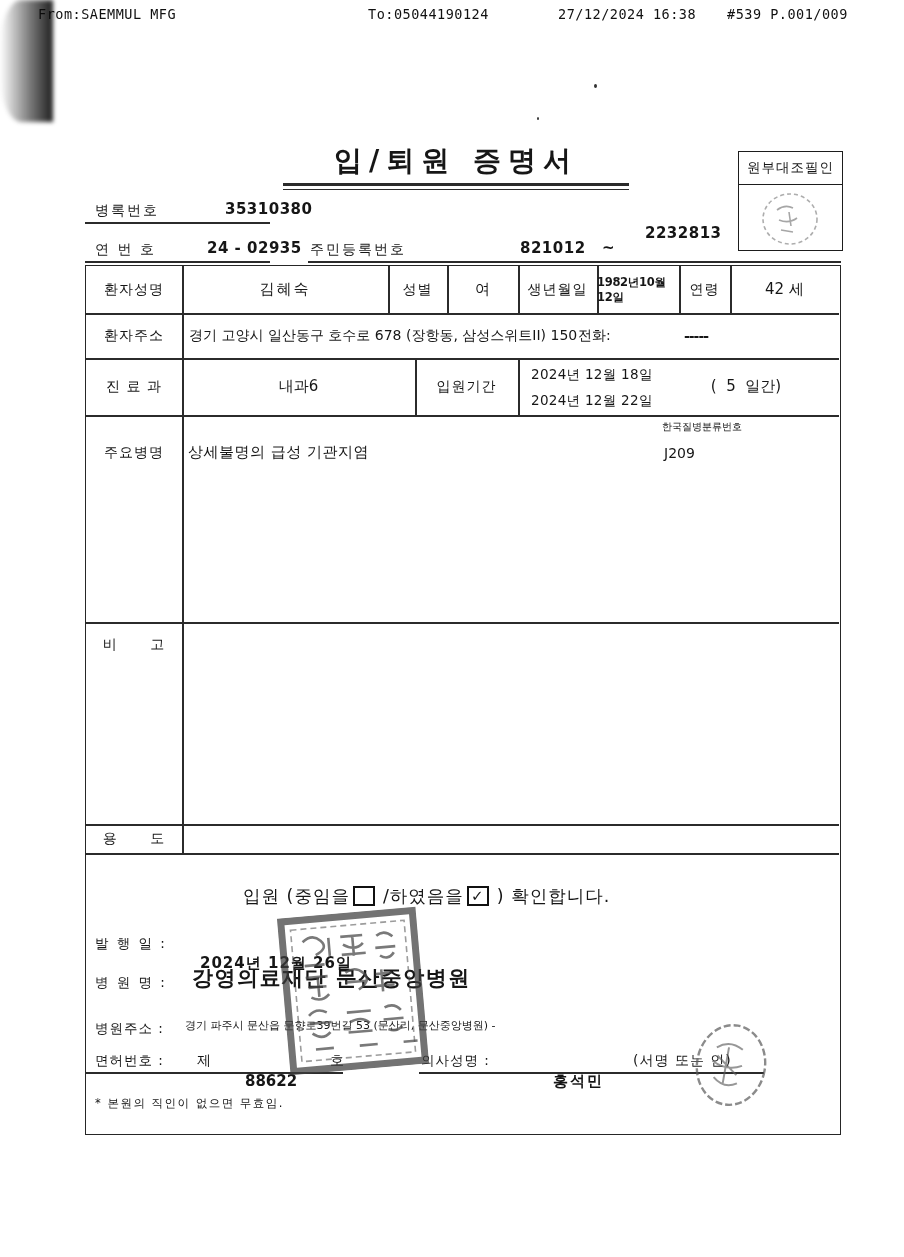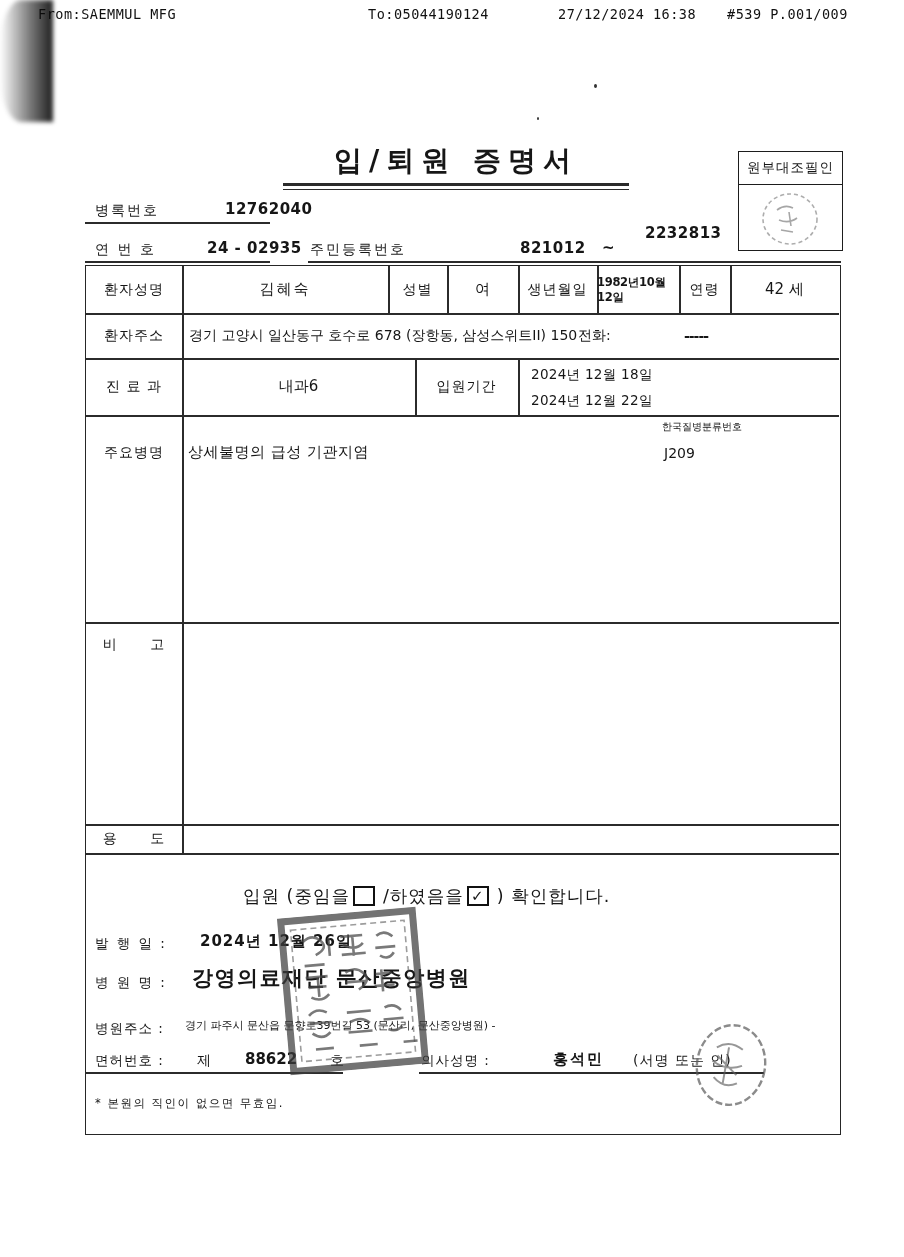--- a/index.html
+++ b/index.html
@@ -42,21 +42,21 @@
 
   
   #confirm-line { left:243px; top:884px; font-size:17.5px; letter-spacing:1px;
      display:flex; align-items:center; }
   .chk { display:inline-flex; width:22px; height:20px; border:2px solid #111;
      margin:0 8px 0 3px; align-items:center; justify-content:center;
      font-size:15px; font-weight:bold; }
 
   
   .isslbl { font-size:13.5px; letter-spacing:2px; }
-  .issval { font-size:15px; font-weight:600; }
+  .issval { font-size:15px; font-weight:600;margin-top:22px; }
 
   
   .stamp { position:absolute; pointer-events:none; }
 
   #edge-smudge { left:851px; top:30px; width:53px; height:122px;
      background:linear-gradient(to right, rgba(0,0,0,0) 0%, rgba(20,20,20,.55) 55%, rgba(5,5,5,.9) 100%);
      filter:blur(2px); border-radius:40% 0 0 40%; }
   .speck { position:absolute; background:#333; border-radius:50%; }
 </style>
 </head>
@@ -81,21 +81,21 @@
 
   <div class="abs" id="audit-box">
     <div id="audit-label">원부대조필인</div>
     <svg class="stamp" style="left:16px; top:38px;" width="70" height="58" viewBox="0 0 70 58">
       <ellipse cx="35" cy="29" rx="27" ry="25" fill="none" stroke="#8a8a8a" stroke-width="1.6" stroke-dasharray="4 3" opacity=".7"></ellipse>
       <path d="M22 20 q8 -6 16 -2 m-14 12 q10 4 18 -2 m-16 12 l12 2 m-4 -20 l2 14" fill="none" stroke="#777" stroke-width="1.6" opacity=".65"></path>
     </svg>
   </div>
 
   <div class="abs fieldlbl" style="left:95px; top:202px;">병록번호</div>
-  <div class="abs fieldval" style="left:225px; top:200px;">12762040</div>
+  <div class="abs fieldval" style="left:225px; top:200px;">35310380</div>
   <div class="line" style="left:85px; top:222px; width:185px; height:1.8px;"></div>
 
   <div class="abs fieldlbl" style="left:95px; top:241px;">연 번 호</div>
   <div class="abs fieldval" style="left:207px; top:239px;">24 - 02935</div>
   <div class="line" style="left:85px; top:261px; width:185px; height:1.8px;"></div>
 
   <div class="abs fieldlbl" style="left:310px; top:241px;">주민등록번호</div>
   <div class="abs fieldval" style="left:520px; top:239px;">821012</div>
   <div class="abs fieldval" style="left:602px; top:239px;">~</div>
   <div class="abs fieldval" style="left:645px; top:224px;">2232813</div>
@@ -134,20 +134,21 @@
     <div class="cell-left" style="left:492px; top:47px; height:45px; font-size:14px;">전화:</div>
     <div class="cell-left" style="left:598px; top:47px; height:45px; font-size:14px; font-weight:bold; letter-spacing:-1px;">-----</div>
 
     <div class="cell lbl pre" style="left:0; top:92px; width:96px; height:57px;">진 료 과</div>
     <div class="cell" style="left:96px; top:92px; width:233px; height:57px; font-size:15px;">내과6</div>
     <div class="cell lbl" style="left:329px; top:92px; width:103px; height:57px;">입원기간</div>
     <div class="in dates" style="left:445px; top:95px;">
       <div>2024년 12월 18일</div>
       <div>2024년 12월 22일</div>
     </div>
+    <div class="cell pre" style="left:585px; top:92px; width:150px; height:57px; font-size:15px;">(  5  일간)</div>
 
     <div class="in lbl" style="left:0; top:178px; width:96px; text-align:center;">주요병명</div>
     <div class="in" style="left:102px; top:177px; font-size:15px; letter-spacing:.5px;">상세불명의 급성 기관지염</div>
     <div class="in" style="left:576px; top:154px; font-size:10px;">한국질병분류번호</div>
     <div class="in" style="left:578px; top:179px; font-size:14px;">J209</div>
 
     <div class="in lbl pre" style="left:0; top:370px; width:96px; text-align:center;">비      고</div>
 
     <div class="cell lbl pre" style="left:0; top:558px; width:96px; height:29px;">용      도</div>
 

